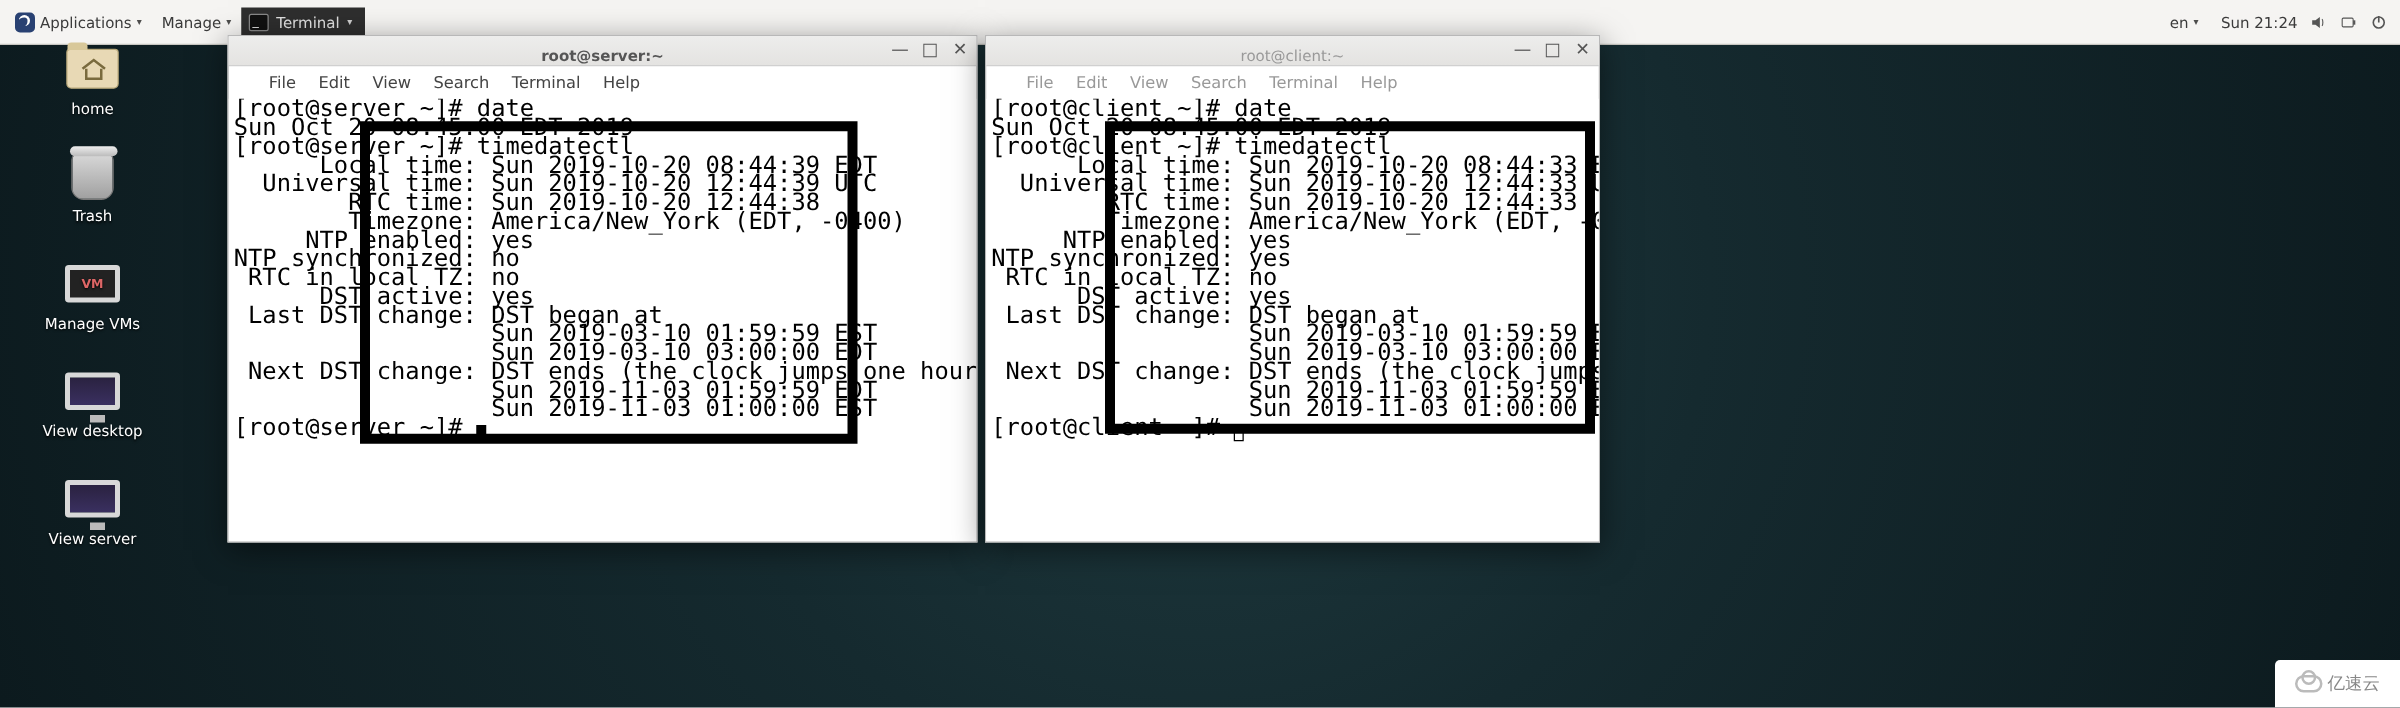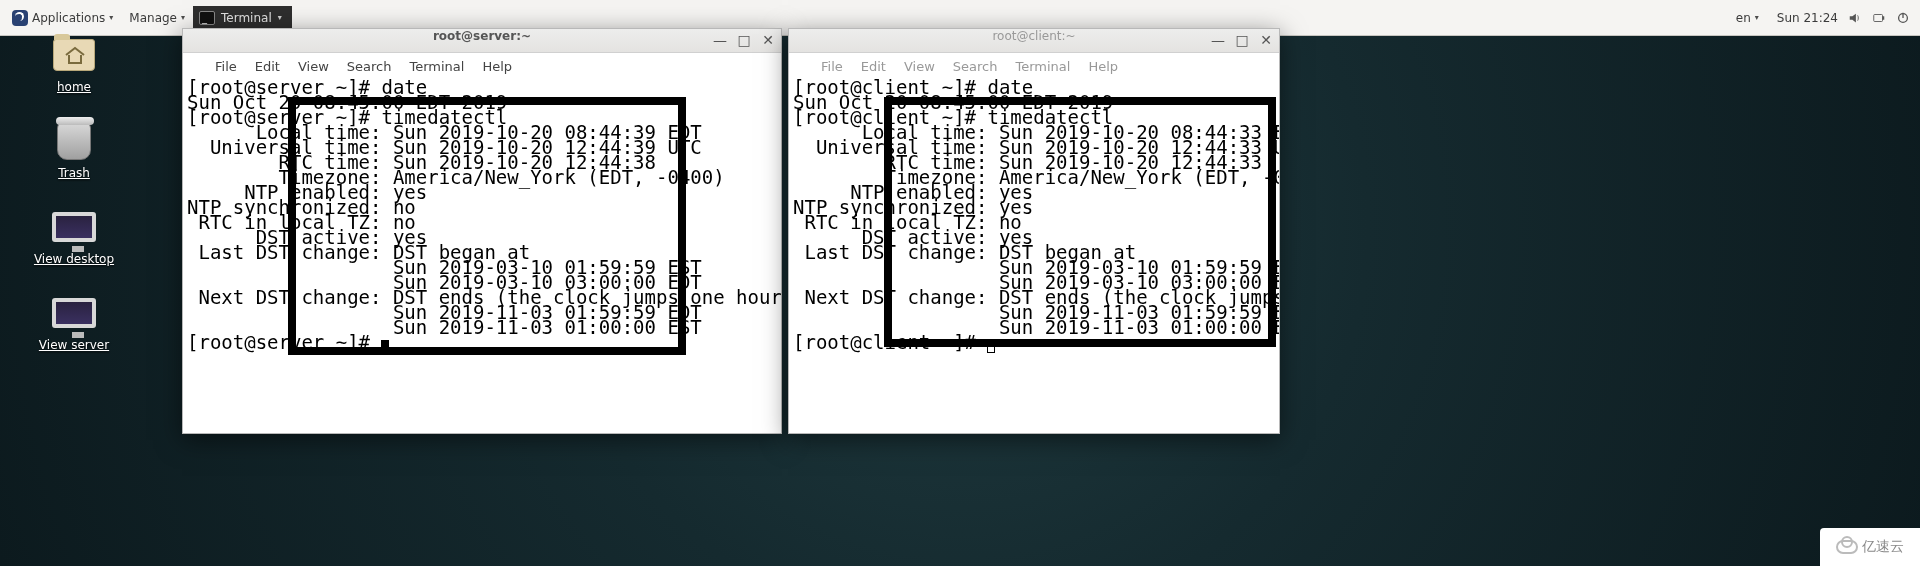--- a/index.html
+++ b/index.html
@@ -43,21 +43,21 @@
   width: 16px; height: 14px; background:#111; border:1px solid #888; border-radius:2px;
 }
 .app-icon-term::after{content:"_";color:#eee;font-size:10px;line-height:12px;display:block;padding-left:2px;}
 .fedora-logo{width:16px;height:16px;background:#294172;border-radius:4px;position:relative;}
 .fedora-logo::after{content:"";position:absolute;width:7px;height:7px;border:2px solid #fff;border-radius:50%;left:3px;top:2px;border-bottom:none;border-left:none;}
 .tray-icon{width:14px;height:14px;display:inline-block;}
 .tray-icon svg{width:14px;height:14px;fill:#555;}
 
 
 .desktop-icons { position: absolute; left: 24px; top: 34px; display: flex; flex-direction: column; gap: 26px; align-items: center; width: 100px; }
-.di { display: flex; flex-direction: column; align-items: center; gap: 4px; color:#fff; font-size:12px; text-shadow:0 1px 2px #000; cursor:pointer;text-decoration:underline;}
+.di { display: flex; flex-direction: column; align-items: center; gap: 4px; color:#fff; font-size:12px; text-shadow:0 1px 2px #000; cursor:pointer;}
 .di .ico { width:48px; height:42px; display:flex; align-items:center; justify-content:center;}
 .folder{width:42px;height:32px;background:#e8d9b5;border:1px solid #b8a87a;border-radius:3px 3px 4px 4px;position:relative;}
 .folder::before{content:"";position:absolute;top:-6px;left:0;width:16px;height:6px;background:#d8c89a;border-radius:3px 3px 0 0;}
 .folder .house{position:absolute;left:10px;top:6px;width:22px;height:18px;}
 .folder .house svg path{fill:none;stroke:#7a6b3e;stroke-width:2;}
 .trashcan{width:34px;height:38px;background:linear-gradient(#d8d8d8,#a0a0a0);border-radius:6px 6px 10px 10px;border:1px solid #777;position:relative;}
 .trashcan::before{content:"";position:absolute;top:-6px;left:-2px;width:38px;height:8px;background:linear-gradient(#eee,#bbb);border-radius:4px;}
 .vm-mgr{width:44px;height:30px;background:#222;border:4px solid #d8d8d8;border-radius:3px;display:flex;align-items:center;justify-content:center;color:#d66;font-size:10px;font-weight:bold;}
 .screen{width:44px;height:30px;background:linear-gradient(#2a2240,#3a3060);border:4px solid #d8d8d8;border-radius:3px;position:relative;}
 .screen::after{content:"";position:absolute;left:16px;top:30px;width:12px;height:6px;background:#bbb;}
@@ -71,21 +71,21 @@
   display: flex;
   flex-direction: column;
 }
 .term-left { left: 182px; top: 28px; width: 600px; height: 406px; }
 .term-right { left: 788px; top: 28px; width: 492px; height: 406px; }
 
 .titlebar {
   height: 24px;
   background: linear-gradient(#ededec,#e4e3e1);
   border-bottom: 1px solid #d0d0d0;
-  display:flex;align-items:flex-start;position:relative;
+  display:flex;align-items:flex-end;position:relative;
 }
 .titlebar .tb-title{flex:1;text-align:center;font-size:12px;color:#555;font-weight:bold;}
 .titlebar.inactive .tb-title{color:#999;font-weight:normal;}
 .win-btns{position:absolute;right:4px;top:3px;display:flex;gap:6px;}
 .win-btn{width:18px;height:16px;display:flex;align-items:center;justify-content:center;font-size:14px;color:#555;cursor:pointer;}
 
 .menubar{height:26px;display:flex;align-items:center;gap:2px;padding:0 24px;font-size:13px;color:#444;}
 .menubar.inactive{color:#999;}
 .menubar .mitem{padding:2px 8px;cursor:pointer;}
 
@@ -162,20 +162,26 @@
     <span>home</span>
   </div>
   <div class="di">
     <div class="ico">
         <div class="trashcan"></div>
       </div>
     <span>Trash</span>
   </div>
   <div class="di">
     <div class="ico">
+        <div class="vm-mgr">VM</div>
+      </div>
+    <span>Manage VMs</span>
+  </div>
+  <div class="di">
+    <div class="ico">
         <div class="screen"></div>
       </div>
     <span>View desktop</span>
   </div>
   <div class="di">
     <div class="ico">
         <div class="screen"></div>
       </div>
     <span>View server</span>
   </div>

